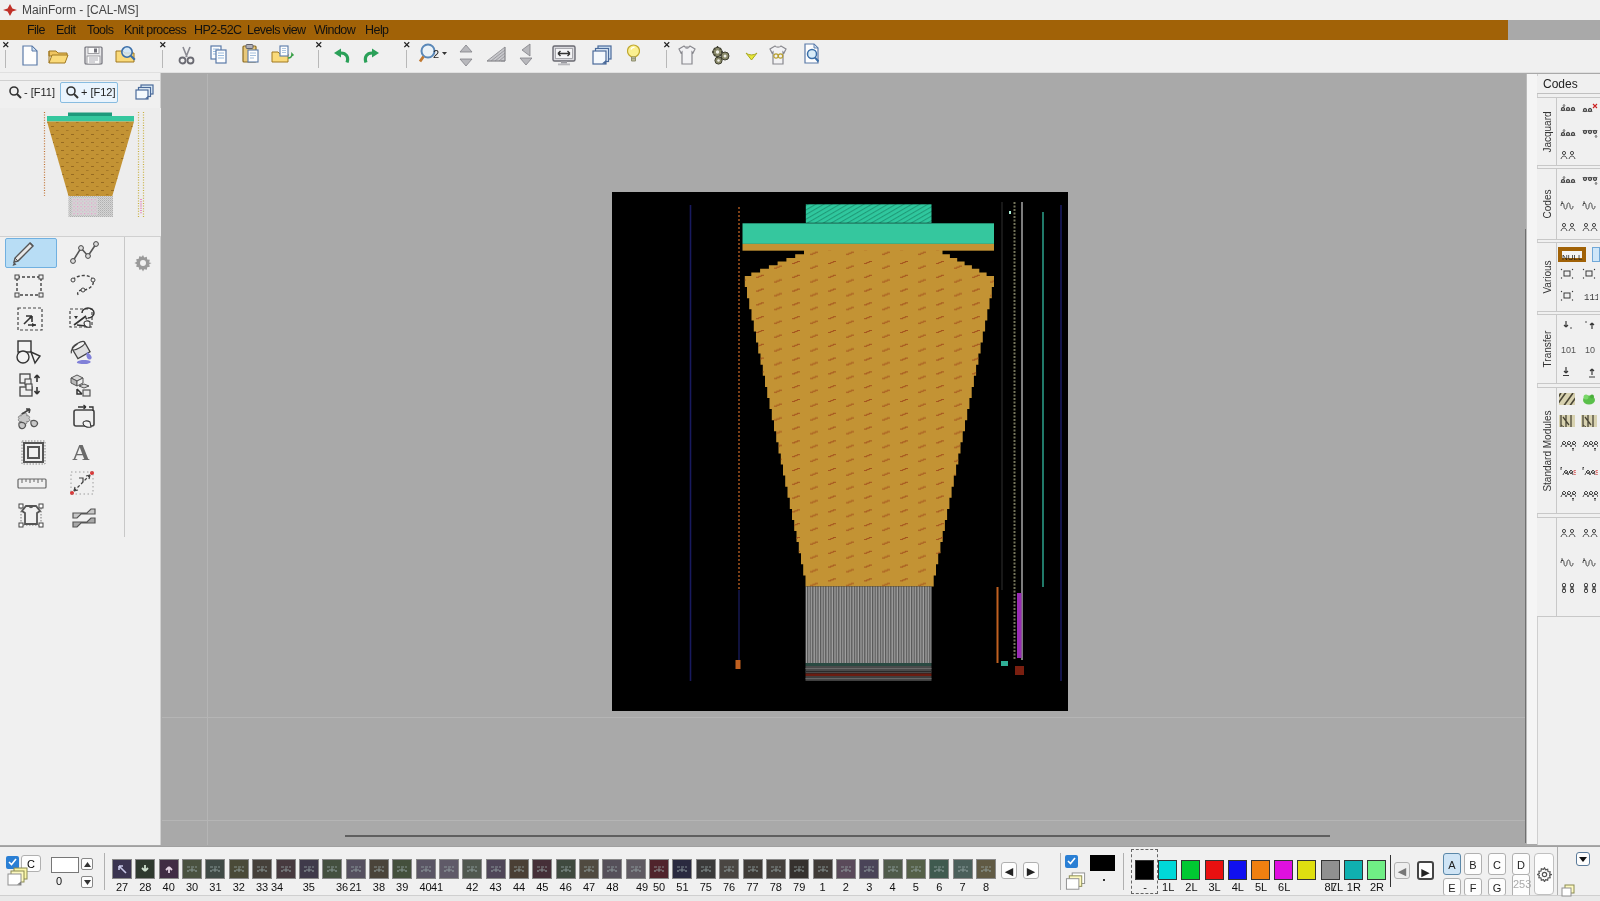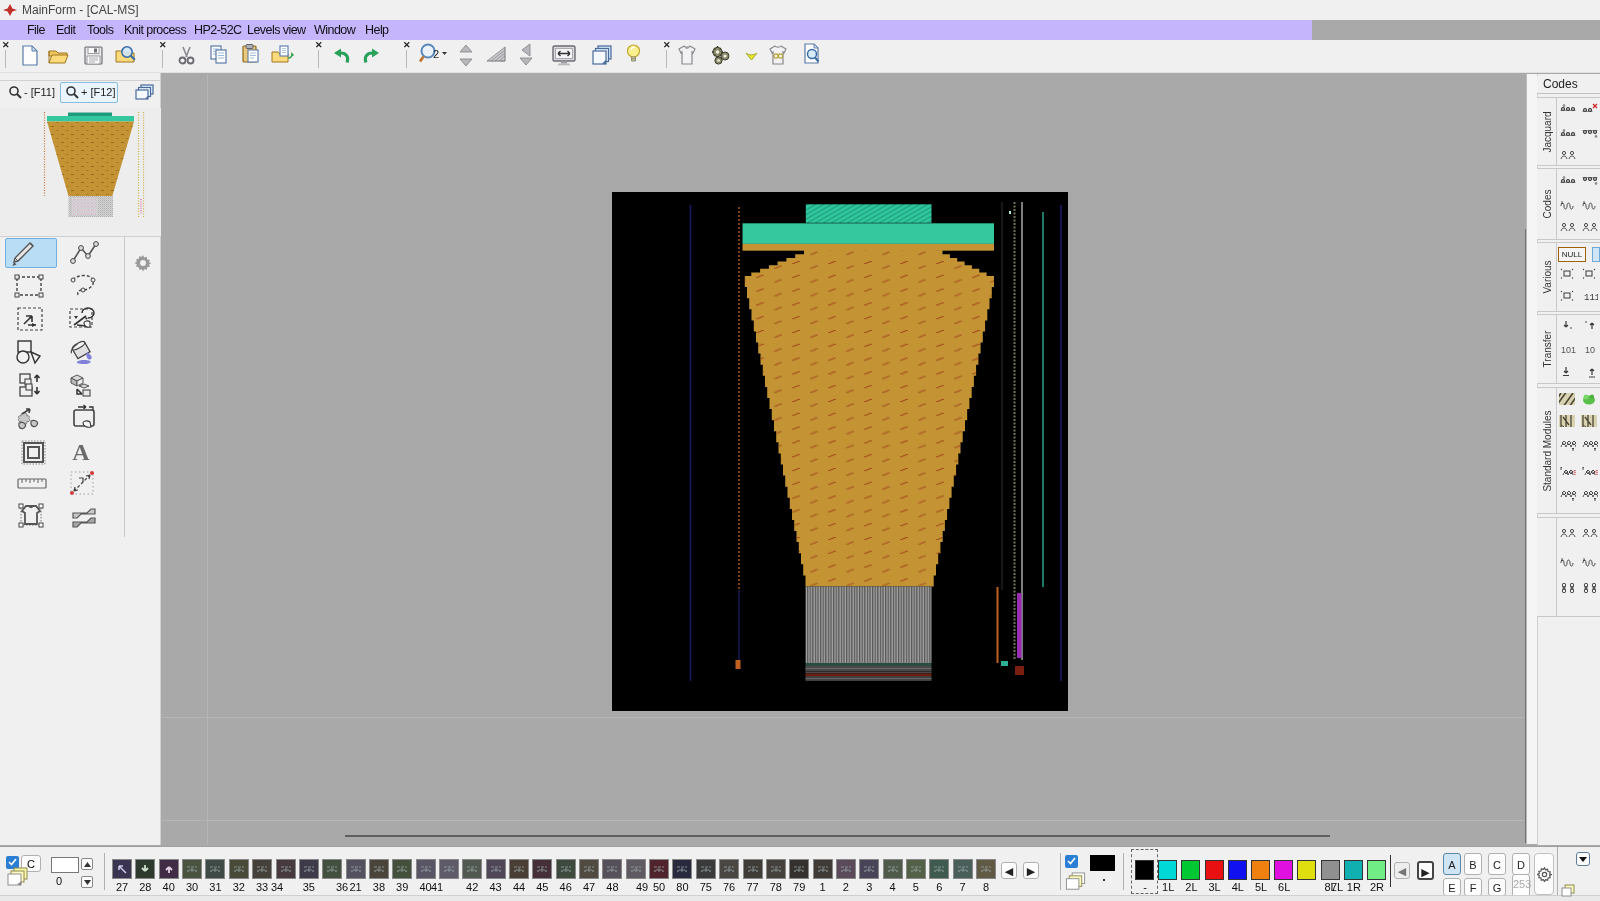--- a/index.html
+++ b/index.html
@@ -1,18 +1,18 @@
 <!DOCTYPE html>
 <html><head><meta charset="utf-8"><style>
 * { margin:0; padding:0; box-sizing:border-box; }
 html,body { width:1600px; height:901px; overflow:hidden; font-family:"Liberation Sans",sans-serif; }
 body { position:relative; background:#a9a9a9; }
 #titlebar { position:absolute; left:0; top:0; width:1600px; height:20px; background:#f0f0f0; }
 #titletext { position:absolute; left:22px; top:3px; font-size:12px; color:#444; }
-#menubar { position:absolute; left:0; top:20px; width:1312px; height:20px; background:#c4b5fd; }
+#menubar { position:absolute; left:0; top:20px; width:1508px; height:20px; background:#a16207; }
 .mi { position:absolute; top:3px; font-size:12.5px; color:#111; letter-spacing:-0.55px; }
 #toolbar { position:absolute; left:0; top:40px; width:1600px; height:33px; background:#f0f0f0; border-bottom:1px solid #e0e0e0; }
 #leftpanel { position:absolute; left:0; top:73px; width:161px; height:772px; background:#f0f0f0; border-right:1px solid #d0d0d0; }
 #rightstrip { position:absolute; left:1526px; top:74px; width:11px; height:770px; background:#f5f5f5; border-left:1px solid #bbb; }
 #rpanel { position:absolute; left:1537px; top:74px; width:63px; height:771px; background:#f0f0f0; border-left:1px solid #cfcfcf; }
 #rhead { position:absolute; left:1537px; top:76px; width:63px; height:18px; background:#f0f0f0; border-bottom:1px solid #c0c0c0; font-size:12px; color:#222; padding-left:6px; line-height:17px; }
 .rsec { position:absolute; left:1537px; width:63px; border-top:1px solid #c8c8c8; border-bottom:1px solid #c8c8c8; background:#f0f0f0; }
 .rlab { position:absolute; left:0; top:0; bottom:0; width:20px; border-right:1px solid #c8c8c8; }
 .rlab span { position:absolute; left:50%; top:50%; transform:translate(-50%,-50%) rotate(-90deg); white-space:nowrap; font-size:10px; color:#333; }
 #bottombar { position:absolute; left:0; top:846px; width:1600px; height:49px; background:#f0f0f0; border-top:1px solid #a0a0a0; }
@@ -522,21 +522,21 @@
       <path d="M1 9c1-4 5-4 6 0M9 9c1-4 5-4 6 0"></path>
     </g>
   </svg>
 <svg style="position:absolute;left:1582px;top:222px" width="16" height="12" viewBox="0 0 16 12">
     <g fill="none" stroke="#3a3a3a" stroke-width="0.9">
       <circle cx="4" cy="3" r="1.6"></circle>
       <circle cx="12" cy="3" r="1.6"></circle>
       <path d="M1 9c1-4 5-4 6 0M9 9c1-4 5-4 6 0"></path>
     </g>
   </svg>
-<div style="position:absolute;left:1558px;top:247px;width:28px;height:15px;background:#f4f4f4;border:1px solid #a16207;font-size:8px;text-align:center;line-height:14px;color:#222">NULL</div>
+<div style="position:absolute;left:1558px;top:247px;width:28px;height:15px;background:#f4f4f4;border:4px solid #a16207;font-size:8px;text-align:center;line-height:14px;color:#222">NULL</div>
 <div style="position:absolute;left:1592px;top:247px;width:8px;height:15px;background:#cfe6f8;border:1px solid #70a8d8"></div>
 <svg style="position:absolute;left:1560px;top:268px" width="16" height="12" viewBox="0 0 16 12">
     <rect x="4" y="3" width="6" height="5" fill="none" stroke="#3a3a3a" stroke-width="1"></rect>
     <circle cx="1.5" cy="1.5" r="0.7" fill="#3a3a3a"></circle>
     <circle cx="12.5" cy="1.5" r="0.7" fill="#3a3a3a"></circle>
     <circle cx="1.5" cy="10" r="0.7" fill="#3a3a3a"></circle>
     <circle cx="12.5" cy="10" r="0.7" fill="#3a3a3a"></circle>
   </svg>
 <svg style="position:absolute;left:1582px;top:268px" width="16" height="12" viewBox="0 0 16 12">
     <rect x="4" y="3" width="6" height="5" fill="none" stroke="#3a3a3a" stroke-width="1"></rect>
@@ -956,21 +956,21 @@
     <div class="swa" style="left:672.4px;background:#2a2a3f">
       <svg width="14" height="14" viewBox="0 0 14 14">
         <g stroke="#9aa" stroke-width="1" opacity="0.75" fill="none">
           <path d="M2 5h3M6 5h3M10 5h2"></path>
           <path d="M4 8h6M7 6v4"></path>
           <circle cx="3" cy="9" r="0.6"></circle>
           <circle cx="11" cy="9" r="0.6"></circle>
         </g>
       </svg>
     </div>
-    <div class="swn" style="left:668.4px">80</div>
+    <div class="swn" style="left:668.4px">51</div>
     <div class="swa" style="left:695.8px;background:#3a3a3a">
       <svg width="14" height="14" viewBox="0 0 14 14">
         <g stroke="#9aa" stroke-width="1" opacity="0.75" fill="none">
           <path d="M2 5h3M6 5h3M10 5h2"></path>
           <path d="M4 8h6M7 6v4"></path>
           <circle cx="3" cy="9" r="0.6"></circle>
           <circle cx="11" cy="9" r="0.6"></circle>
         </g>
       </svg>
     </div>

